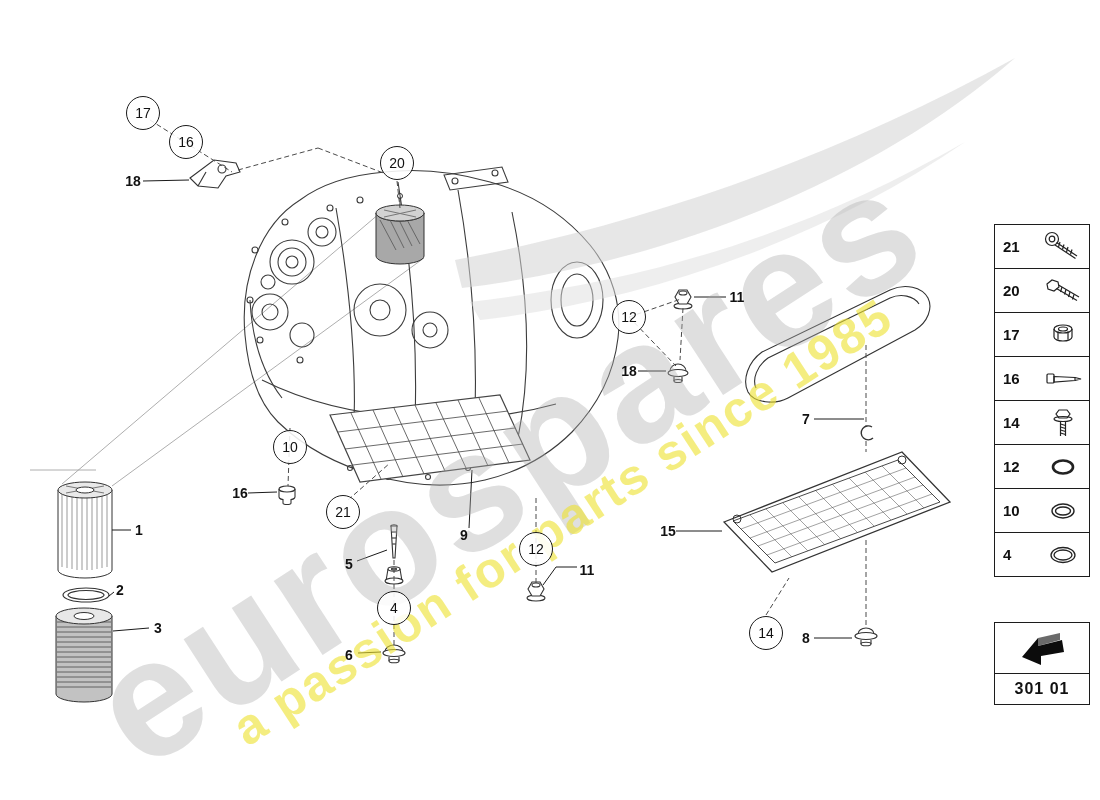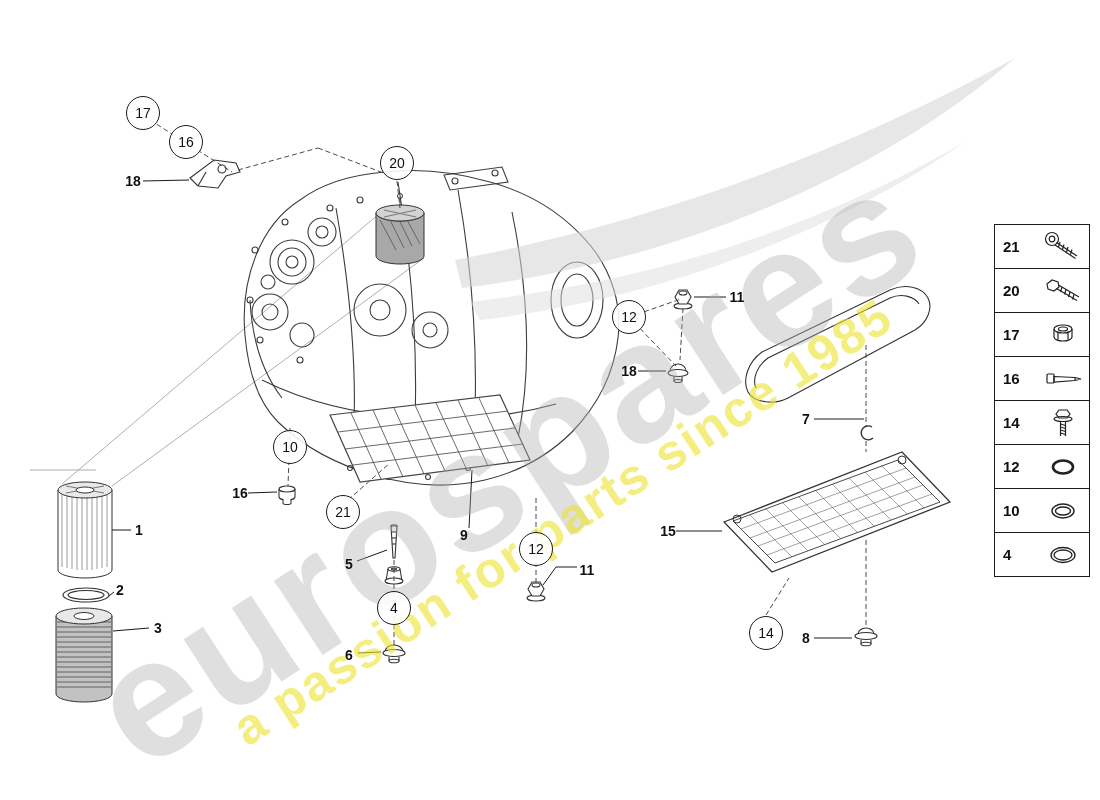--- a/index.html
+++ b/index.html
@@ -436,14 +436,23 @@
       <span class="side-num">4</span>
       <span class="side-icon">
         <svg width="44" height="34" viewBox="0 0 44 34" fill="none" stroke="#222" stroke-width="1.3">
           <ellipse cx="21" cy="17" rx="12" ry="7.5"></ellipse>
           <ellipse cx="21" cy="17" rx="9" ry="5"></ellipse>
         </svg>
       </span>
     </div>
   </div>
 
+  <div class="code-box">
+    <div class="code-arrow">
+      <svg width="50" height="48" viewBox="0 0 50 48">
+        <polygon points="21,14 43,9 43,16 21,22" fill="#6a6a6a"></polygon>
+        <polygon points="5,33 21,14 21,22 45,16 47,28 24,32 24,41" fill="#0c0c0c"></polygon>
+      </svg>
+    </div>
+    <div class="code-label">301 01</div>
+  </div>
 
 </div>
 
 </body></html>

